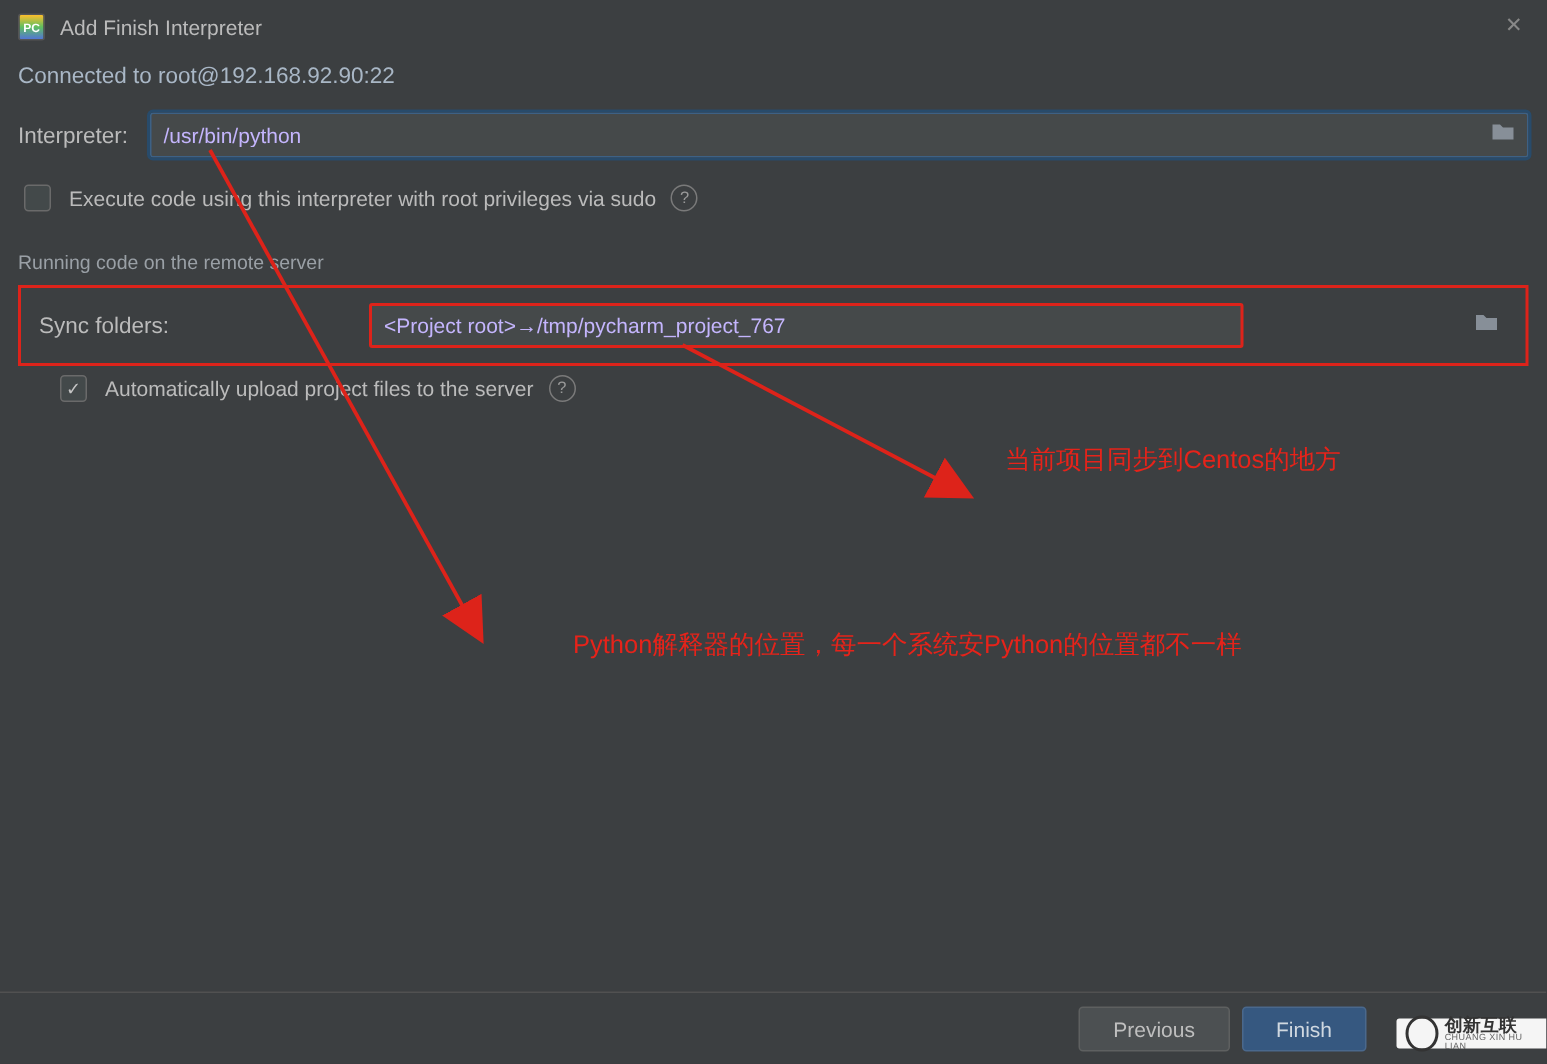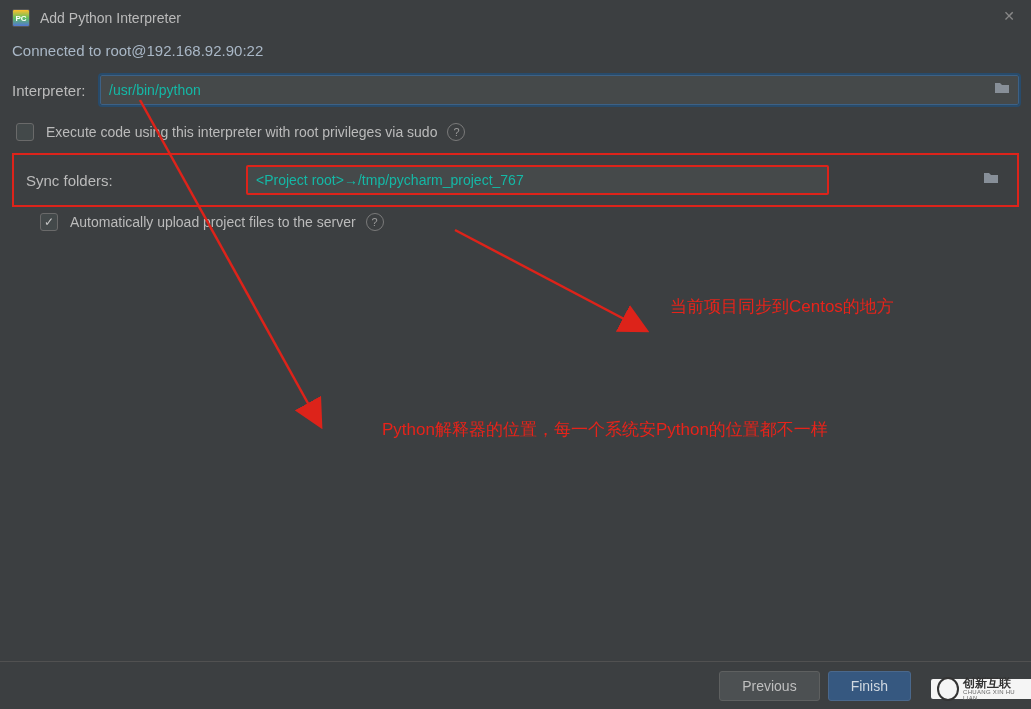--- a/index.html
+++ b/index.html
@@ -71,21 +71,21 @@
     padding: 0 8px;
     border-radius: 2px;
     position: relative;
   }
   .input-wrap.blue-focus {
     border: 1px solid #3d6185;
     outline: 2px solid #284b6b;
   }
   .input-value {
     flex: 1;
-    color: #14b8a6;
+    color: #c4b5fd;
     font-family: inherit;
     font-size: 14px;
     background: transparent;
     border: none;
     outline: none;
   }
   .folder-icon {
     color: #6a727b;
     font-size: 16px;
   }
@@ -227,21 +227,21 @@
   .watermark .txt { display:flex; flex-direction:column; line-height:1; }
   svg.arrow { position: absolute; pointer-events: none; }
 </style>
 </head>
 <body>
 
 <div class="titlebar">
   <div class="titlebar-icon">
       <span>PC</span>
     </div>
-  <div>Add Python Interpreter</div>
+  <div>Add Finish Interpreter</div>
   <div class="close-x">✕</div>
 </div>
 
 <div class="content">
 
   <div class="connected-line">Connected to root@192.168.92.90:22</div>
 
   <div class="row">
     <div class="row-label">Interpreter:</div>
     <div class="input-wrap blue-focus">
@@ -253,20 +253,21 @@
       </span>
     </div>
   </div>
 
   <div class="checkbox-row">
     <div class="cb"></div>
     <span>Execute code using this interpreter with root privileges via sudo</span>
     <span class="help-circle">?</span>
   </div>
 
+  <div class="section-title">Running code on the remote server</div>
 
   <div class="sync-box">
     <div class="sync-label">Sync folders:</div>
     <div class="sync-input-wrap inside-red" style="margin-right:-14px;">
       <span class="input-value">&lt;Project root&gt;→/tmp/pycharm_project_767</span>
     </div>
     <div style="width:190px; display:flex; justify-content:flex-end; padding-right:6px;">
       <span class="folder-icon">
         <svg width="16" height="14" viewBox="0 0 16 14">
             <path fill="#878f98" d="M1 2h5l2 2h7v8H1z"></path>

